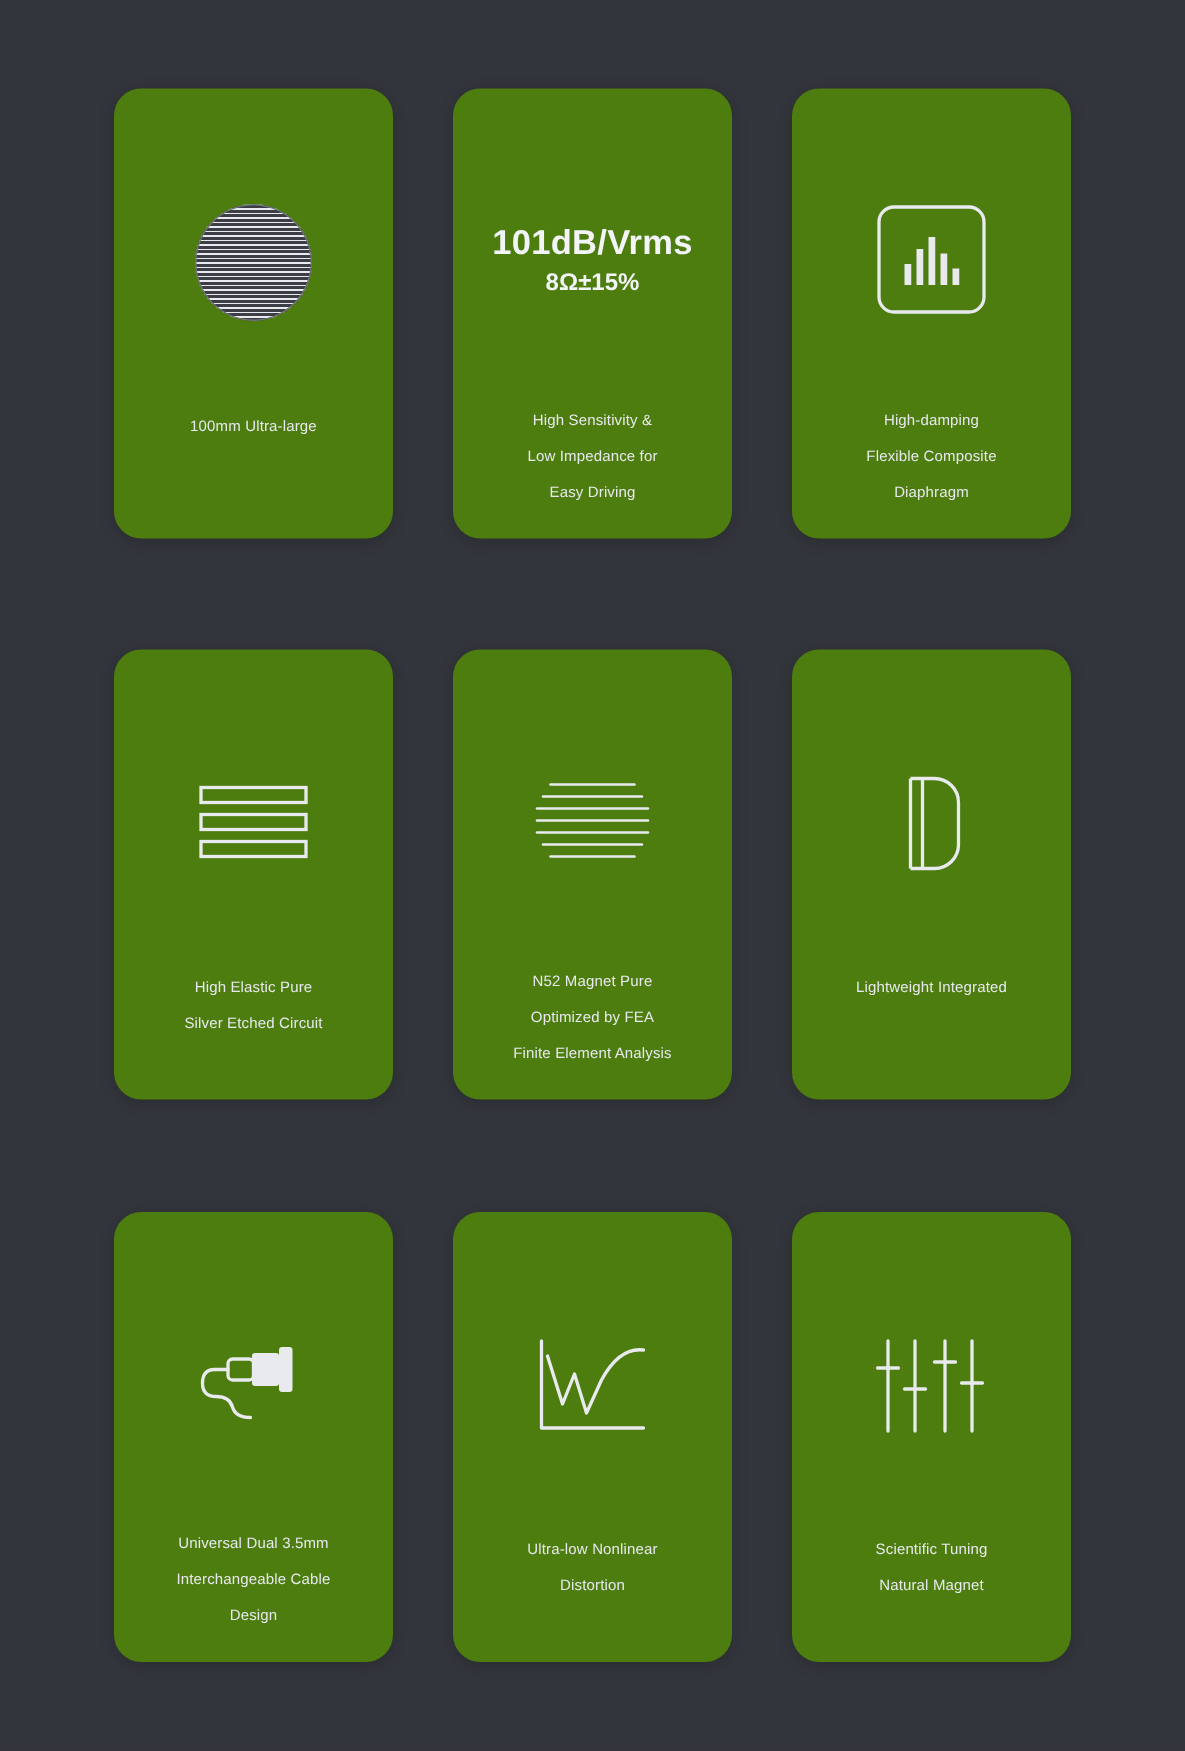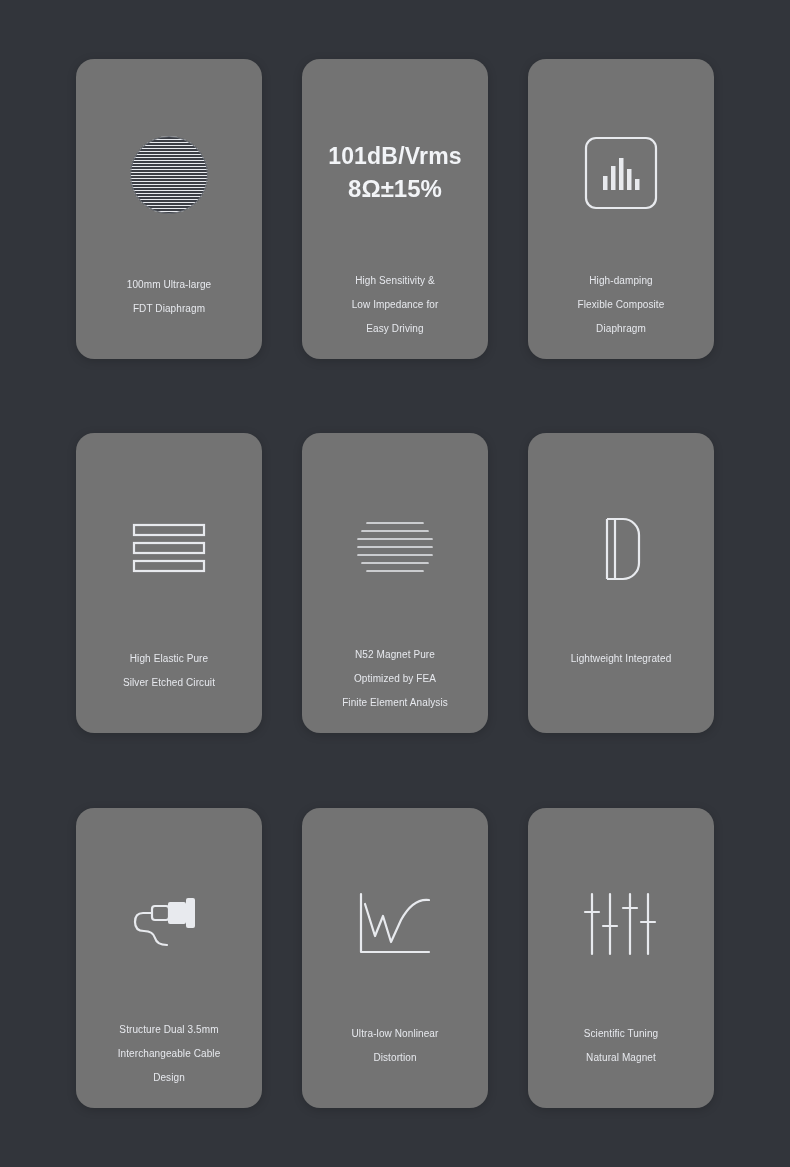--- a/index.html
+++ b/index.html
@@ -27,21 +27,21 @@
   }
   .cell {
     display: flex;
     align-items: center;
     justify-content: center;
   }
   .card {
     width: 186px;
     height: 300px;
     border-radius: 18px;
-    background: #737373;
+    background: #4d7c0f;
     box-shadow: 0 2px 10px rgba(0,0,0,0.18);
     display: flex;
     flex-direction: column;
     align-items: center;
     justify-content: flex-start;
     box-sizing: border-box;
     padding: 18px 10px 18px 10px;
     position: relative;
   }
   .icon-zone {
@@ -80,40 +80,39 @@
     line-height: 1.28;
   }
   .spec .line1 {
     font-size: 23px;
     font-weight: bold;
     letter-spacing: 0.2px;
     color: #f2f4f7;
     display: block;
   }
   .spec .line2 {
-    font-size: 24px;
+    font-size: 16px;
     font-weight: bold;
     color: #f2f4f7;
     display: block;
     margin-top: 3px;
   }
 </style>
 </head>
 <body>
 
 <div class="grid">
 
   <div class="cell">
     <div class="card">
       <div class="icon-zone">
         <div class="mesh-circle"></div>
       </div>
       <div class="caption">
         <div>100mm Ultra-large</div>
-        <div>FDT Diaphragm</div>
       </div>
     </div>
   </div>
 
   <div class="cell">
     <div class="card">
       <div class="icon-zone">
         <div class="spec">
           <span class="line1">101dB/Vrms</span>
           <span class="line2">8Ω±15%</span>
@@ -216,21 +215,21 @@
             <rect x="42" y="12" width="18" height="22" rx="2"></rect>
             <rect x="60" y="8" width="9" height="30" rx="2"></rect>
           </g>
           <g fill="none" stroke="#e8eaee" stroke-width="2.2" stroke-linecap="round">
             <rect x="26" y="16" width="17" height="14" rx="3"></rect>
             <path d="M26 23 L17 23 q-8 0 -8 9 q0 9 9 9 q9 0 11 7 q2 7 12 7"></path>
           </g>
         </svg>
       </div>
       <div class="caption">
-        <div>Structure Dual 3.5mm</div>
+        <div>Universal Dual 3.5mm</div>
         <div>Interchangeable Cable</div>
         <div>Design</div>
       </div>
     </div>
   </div>
 
   <div class="cell">
     <div class="card">
       <div class="icon-zone">
         <svg class="ico" width="80" height="68" viewBox="0 0 80 68">

